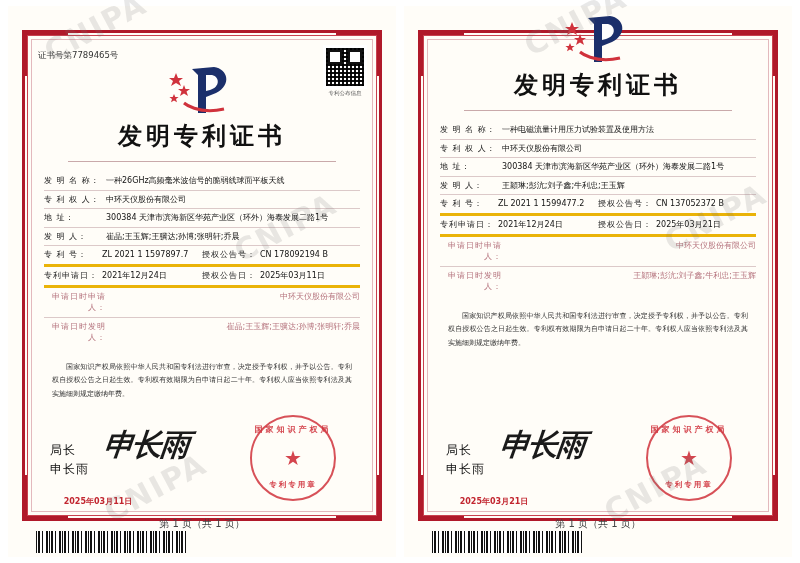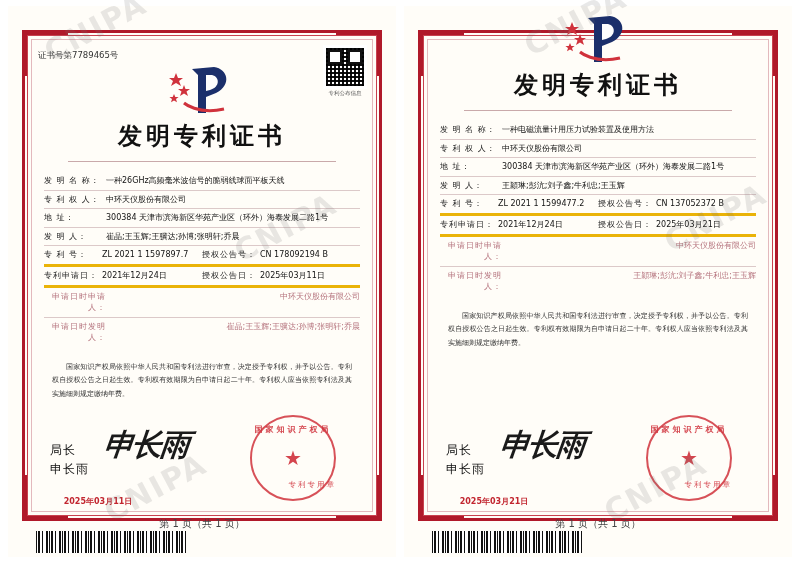--- a/index.html
+++ b/index.html
@@ -199,22 +199,22 @@
     color:#d0323c;font-size:20px;line-height:1;
     opacity:.9;
   }
   .seal-top{
     position:absolute;left:0;right:0;top:9px;
     text-align:center;font-size:8px;color:#d0323c;
     letter-spacing:3px;opacity:.9;font-weight:700;
   }
   .seal-bottom{
     position:absolute;left:0;right:0;bottom:11px;
-    text-align:right;font-size:7.5px;color:#d0323c;
-    letter-spacing:2px;opacity:.9;font-weight:400;
+    text-align:center;font-size:7.5px;color:#d0323c;
+    letter-spacing:2px;opacity:.9;font-weight:700;
   }
   .seal-date{
     position:absolute;left:-6px;right:-6px;bottom:6px;
     text-align:center;font-size:8px;color:#c22630;
     font-weight:700;
   }
   .pagenum{
     position:absolute;left:0;right:0;bottom:26px;
     text-align:center;font-size:10px;color:#444;
     z-index:4;

